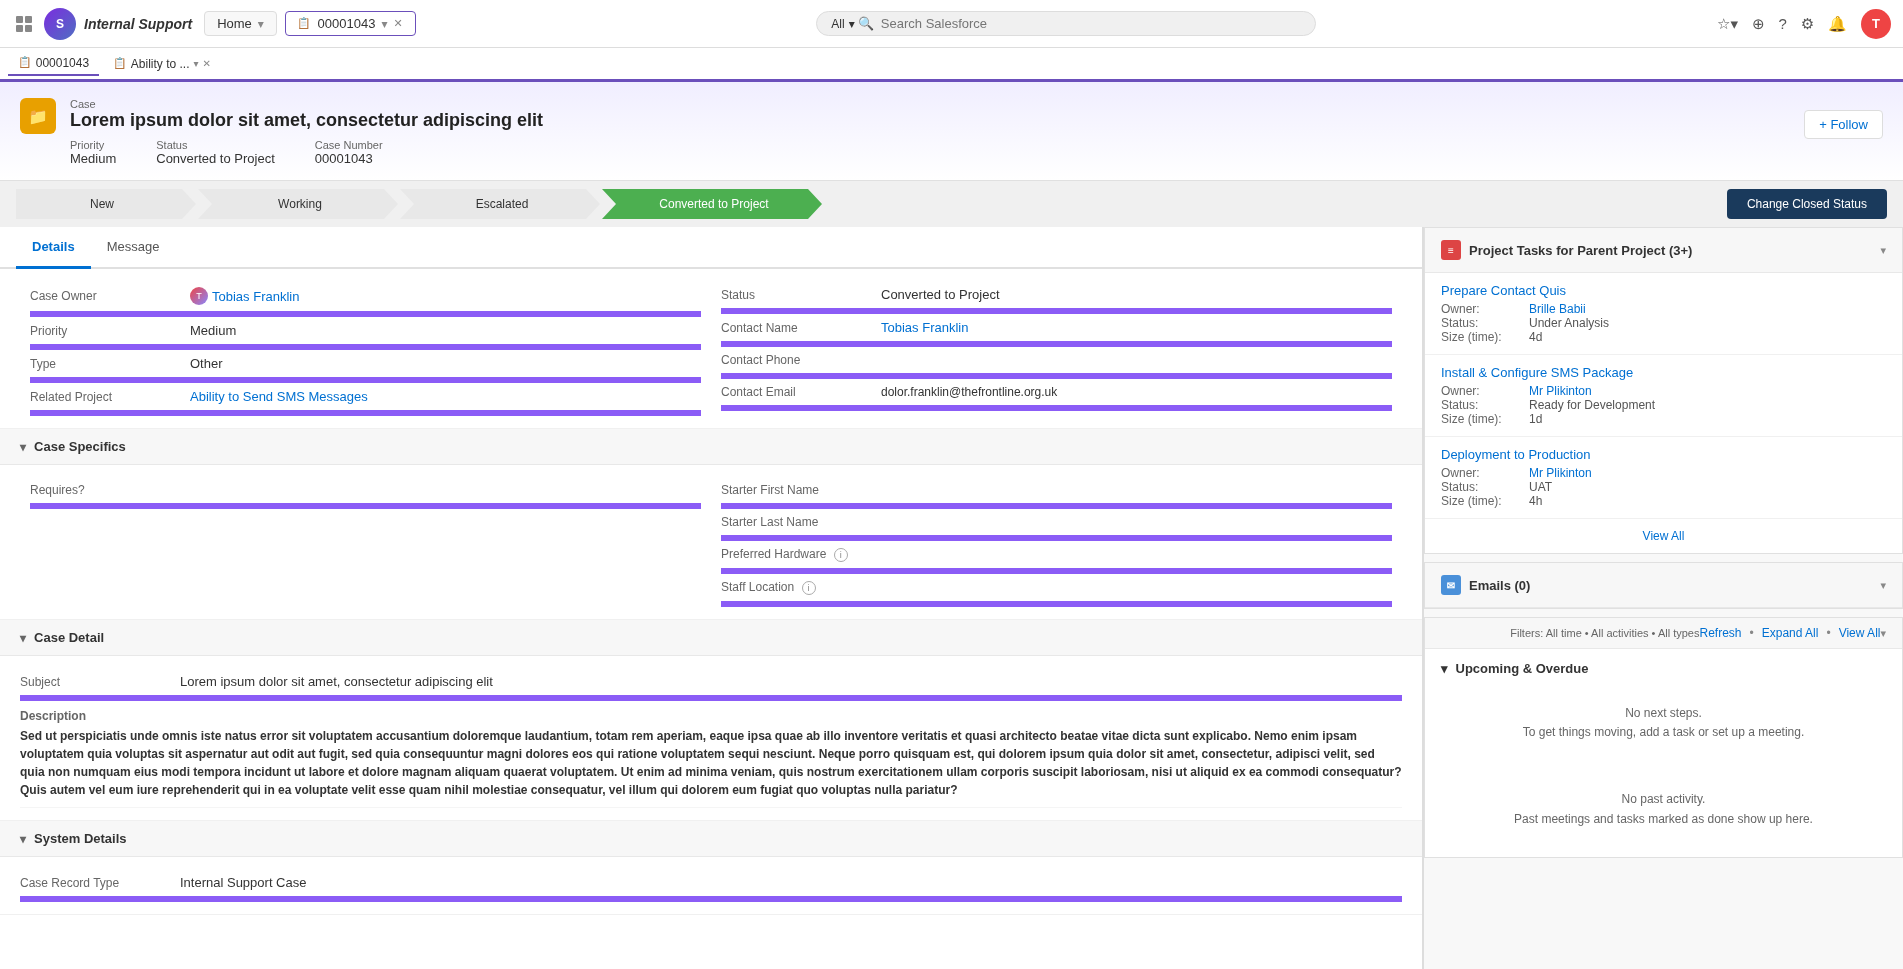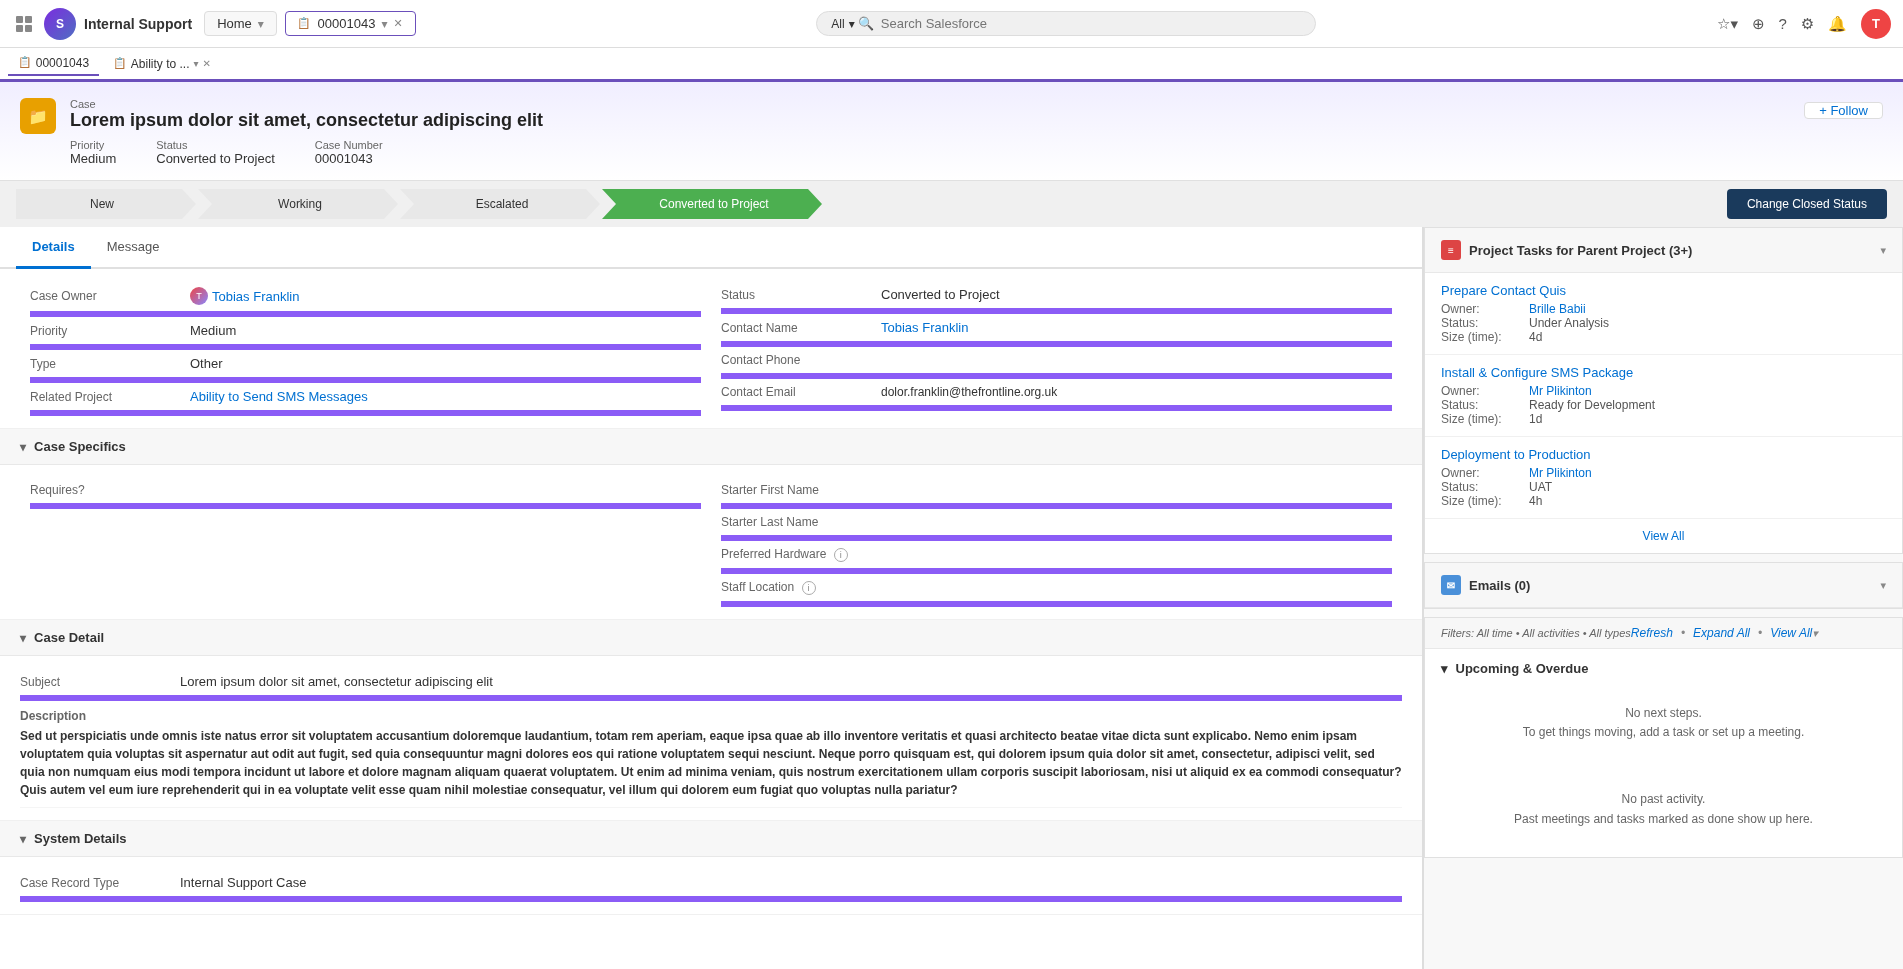--- a/index.html
+++ b/index.html
@@ -11,20 +11,21 @@
       border-bottom: 1px solid #ddd;
       display: flex;
       align-items: center;
       height: 48px;
       padding: 0 12px;
       gap: 8px;
     }
     .app-name {
       font-size: 14px; font-weight: 600; color: #333;
       margin-right: 4px;
+      font-style: italic;
     }
     .search-bar {
       flex: 1;
       display: flex;
       align-items: center;
       background: #f0f0f0;
       border: 1px solid #ddd;
       border-radius: 20px;
       padding: 4px 14px;
       max-width: 500px;
@@ -87,24 +88,24 @@
     .case-meta {
       display: flex; gap: 40px; margin-top: 8px;
     }
     .case-meta-item label {
       font-size: 11px; color: #666; display: block;
     }
     .case-meta-item span {
       font-size: 13px; color: #333;
     }
     .follow-btn {
-      position: absolute; right: 20px; top: 20px;
+      position: absolute; right: 20px; top: 28px;
       display: flex; align-items: center; gap: 4px;
       border: 1px solid #ddd; border-radius: 4px;
-      padding: 0 14px; background: #fff;
+      padding: 6px 14px; background: #fff;
       cursor: pointer; font-size: 13px; color: #0070d2;
     }
 
     
     .status-bar {
       display: flex;
       background: #f0f0f0;
       padding: 8px 16px;
       gap: 0;
       align-items: center;
@@ -270,23 +271,22 @@
       color: #0070d2;
       font-size: 12px;
       cursor: pointer;
     }
 
     .activity-filter {
       padding: 8px 16px;
       font-size: 11px;
       color: #666;
       background: #f7f7f7;
-      display: flex; justify-content: flex-start; align-items: center;
+      display: flex; justify-content: flex-end; align-items: center;
       border-bottom: 1px solid #e8e8e8;
-      font-style: italic;
     }
     .activity-links {
       display: flex; gap: 8px;
       font-size: 12px;
     }
     .activity-links a {
       color: #0070d2; text-decoration: none; cursor: pointer;
     }
     .activity-links span { color: #888; }
 

